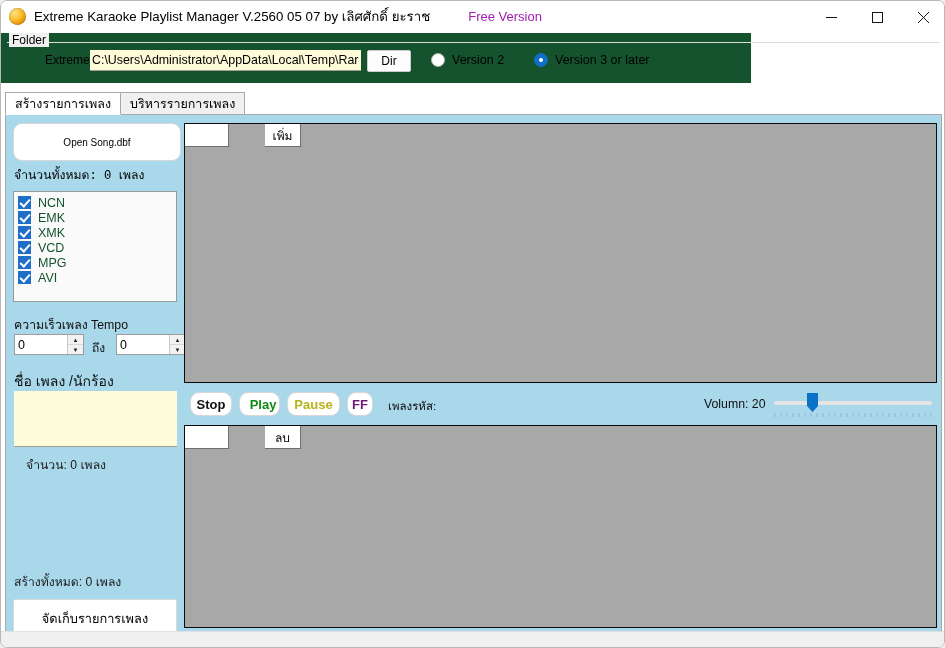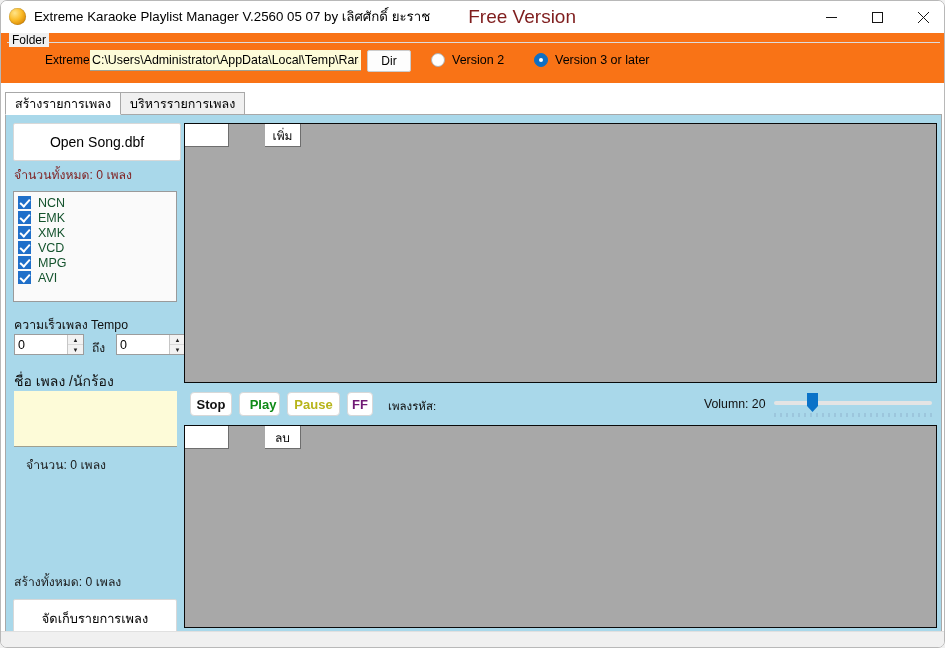--- a/index.html
+++ b/index.html
@@ -31,35 +31,35 @@
     width: 17px; height: 17px; margin-left: 8px; margin-right: 8px;
     border-radius: 50%;
     background: radial-gradient(circle at 34% 30%, #ffe489 0%, #fbbc2a 42%, #d98a05 78%, #9a6104 100%);
     box-shadow: inset 0 0 1px rgba(0,0,0,.5);
     flex: none;
   }
   .title-text {
     font-size: 13.3px; color: #000; white-space: nowrap;
   }
   .title-free {
-    font-size: 19px; color: #7f1d1d; margin-left: 38px; white-space: nowrap;
+    font-size: 13px; color: #a21caf; margin-left: 38px; white-space: nowrap;
   }
   .winbtns { position: absolute; right: 0; top: 0; height: 32px; display: flex; }
   .winbtn {
     width: 46px; height: 32px;
     display: flex; align-items: center; justify-content: center;
     color: #151515;
   }
   .winbtn svg { display: block; }
 
   
   .folder-area {
     position: absolute; top: 32px; left: 0;
-    width: 945px; height: 50px;
-    background: #f97316;
+    width: 750px; height: 50px;
+    background: #14532d;
   }
   .grouplabel {
     position: absolute; left: 8px; top: 0px;
     font-size: 12px; color: #000; background: #f0f0f0;
     padding: 0 3px; z-index: 3;
   }
   .groupline {
     position: absolute; left: 6px; top: 9px;
     width: 933px; height: 1px; background: #dcdcdc;
   }
@@ -133,28 +133,28 @@
     background: #a9d8ea;
     border: 1px solid #a8a8a8;
   }
 
   
   .open-btn {
     position: absolute; left: 7px; top: 8px;
     width: 168px; height: 38px;
     background: #ffffff;
     border: 1px solid #d8d8d8;
-    border-radius: 2px;
-    font-family: "Liberation Sans", sans-serif;
-    font-size: 14px; color: #000;
+    border-radius: 9px;
+    font-family: "Liberation Sans", sans-serif;
+    font-size: 10px; color: #000;
     cursor: default;
   }
   .lbl-total {
     position: absolute; left: 8px; top: 50px;
-    font-size: 12.2px; color: #7f1d1d;
+    font-size: 12.2px; color: #000000; font-family: Liberation Mono, monospace;
   }
   .fmt-list {
     position: absolute; left: 7px; top: 76px;
     width: 164px; height: 111px;
     background: #fafafa;
     border: 1px solid #9a9a9a;
     padding: 3px 0 0 4px;
   }
   .fmt-item {
     display: flex; align-items: center; gap: 7px;
@@ -260,21 +260,21 @@
   }
   .grid-head .hcell.c0 { width: 44px; }
   .grid-head .hcell.c1 { width: 36px; }
   .grid-body { background: #a8a8a8; width: 100%; height: 100%; }
 
   
   .tbtn {
     position: absolute; top: 277px;
     height: 24px;
     background: #ffffff;
-    border: 1px solid #d8d8d8; border-radius: 4px;
+    border: 1px solid #d8d8d8; border-radius: 9px;
     font-family: "Liberation Sans", sans-serif;
     font-size: 13px; font-weight: bold;
     cursor: default; padding: 0;
   }
   #btn-stop  { left: 184px; width: 42px; color: #111111; }
   #btn-play  { left: 233px; width: 41px; color: #0f8a17; padding-left: 7px; }
   #btn-pause { left: 281px; width: 53px; color: #b7b41a; }
   #btn-ff    { left: 341px; width: 26px; color: #701a75; }
   .lbl-code {
     position: absolute; left: 382px; top: 282px;

